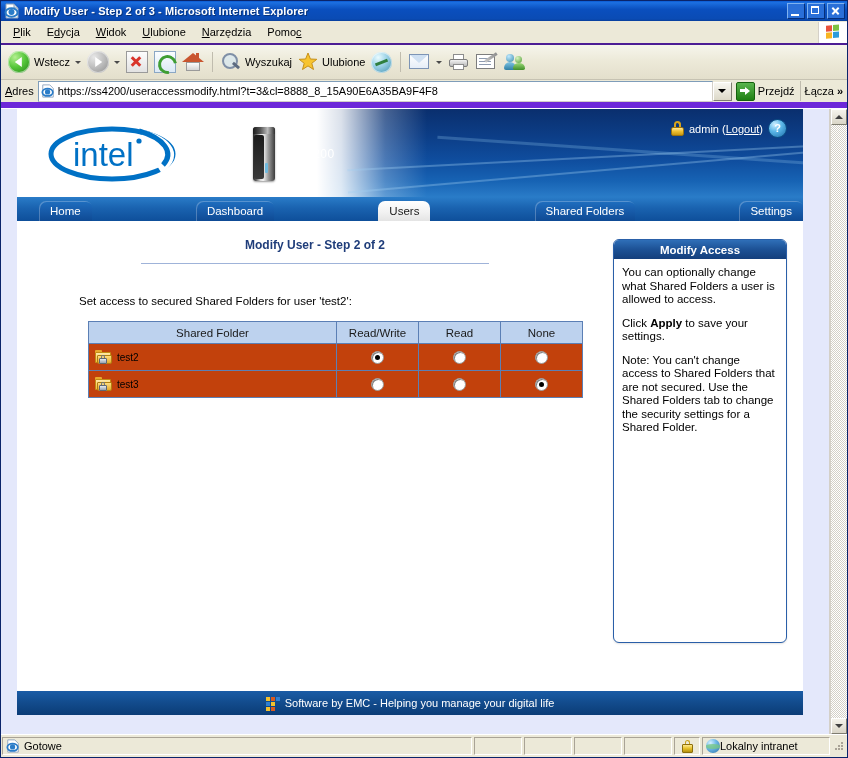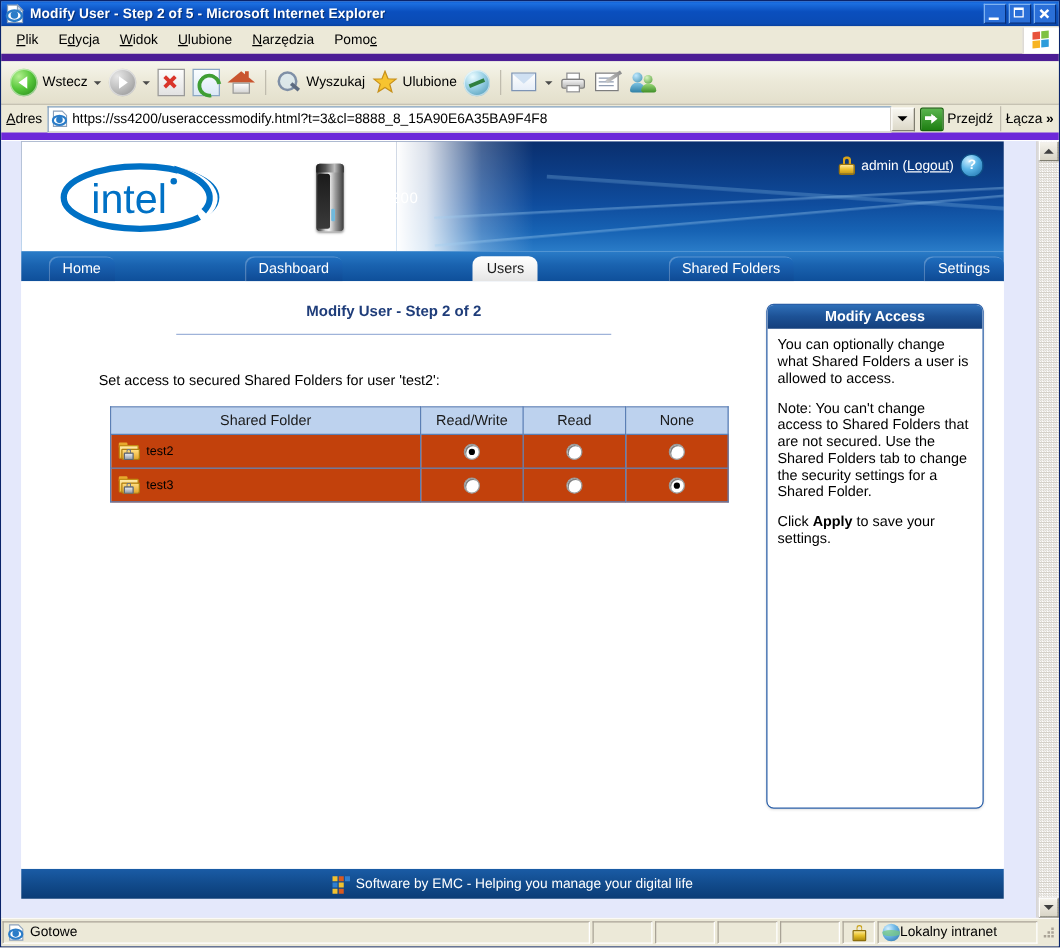--- a/index.html
+++ b/index.html
@@ -31,21 +31,21 @@
   }
   .wbtn i{position:absolute;background:#fff;}
   .wb-min i{left:3px;bottom:2px;width:8px;height:2px;}
   .wb-max i{left:3px;top:2px;width:8px;height:8px;background:transparent;border:1px solid #fff;border-top-width:2px;box-sizing:border-box;}
   .wb-close i:nth-child(1){left:3px;top:6px;width:9px;height:2px;transform:rotate(45deg);}
   .wb-close i:nth-child(2){left:3px;top:6px;width:9px;height:2px;transform:rotate(-45deg);}
 
   
   .menubar{
     height:22px;flex:0 0 22px;display:flex;align-items:center;
-    background:#ece9d8;border-bottom:6px solid #4c1d95;padding-left:4px;
+    background:#ece9d8;border-bottom:2px solid #4c1d95;padding-left:4px;
   }
   .menubar .mi{font-size:11px;color:#000;padding:2px 8px;white-space:nowrap;}
   .menubar .mi u{text-decoration:underline;}
   .menu-spacer{flex:1 1 auto;}
   .winlogo-btn{
     width:28px;height:21px;background:#fff;border-left:1px solid #d4d0c8;
     display:flex;align-items:center;justify-content:center;
   }
   .winflag{width:15px;height:14px;position:relative;transform:skewY(-6deg);}
   .winflag span{position:absolute;width:6px;height:6px;}
@@ -342,21 +342,21 @@
 
   <div class="titlebar">
     <div class="ticon">
       <svg width="16" height="16" viewBox="0 0 16 16">
         <path d="M2 1h8l4 4v10H2z" fill="#fff" stroke="#8aa0bb"></path>
         <path d="M10 1l4 4h-4z" fill="#cfe0f2" stroke="#8aa0bb"></path>
         <ellipse cx="7.5" cy="9.5" rx="6" ry="4.2" fill="none" stroke="#2a7cc8" stroke-width="2"></ellipse>
         <circle cx="7.5" cy="9" r="3" fill="#2a7cc8"></circle>
       </svg>
     </div>
-    <div class="title-text">Modify User - Step 2 of 5 - Microsoft Internet Explorer</div>
+    <div class="title-text">Modify User - Step 2 of 3 - Microsoft Internet Explorer</div>
     <div class="wbtns">
       <div class="wbtn wb-min">
           <i></i>
         </div>
       <div class="wbtn wb-max">
           <i></i>
         </div>
       <div class="wbtn wb-close">
           <i></i>
           <i></i>
@@ -596,22 +596,22 @@
               <div class="pill">Back</div>
               <div class="pill">Cancel</div>
               <div class="pill">Apply</div>
             </div>
           </div>
 
           <div class="side">
             <div class="side-head">Modify Access</div>
             <div class="side-body">
               <p>You can optionally change what Shared Folders a user is allowed to access.</p>
+              <p><span>Click </span><b>Apply</b><span> to save your settings.</span></p>
               <p>Note: You can't change access to Shared Folders that are not secured. Use the Shared Folders tab to change the security settings for a Shared Folder.</p>
-              <p><span>Click </span><b>Apply</b><span> to save your settings.</span></p>
             </div>
           </div>
         </div>
 
         <div class="footer">
           <span class="emc-logo">
             <span style="left:0;top:0;background:#f2c12e"></span>
             <span style="left:5px;top:0;background:#d95a1f"></span>
             <span style="left:10px;top:0;background:#2f7fd0"></span>
             <span style="left:0;top:5px;background:#2f7fd0"></span>

